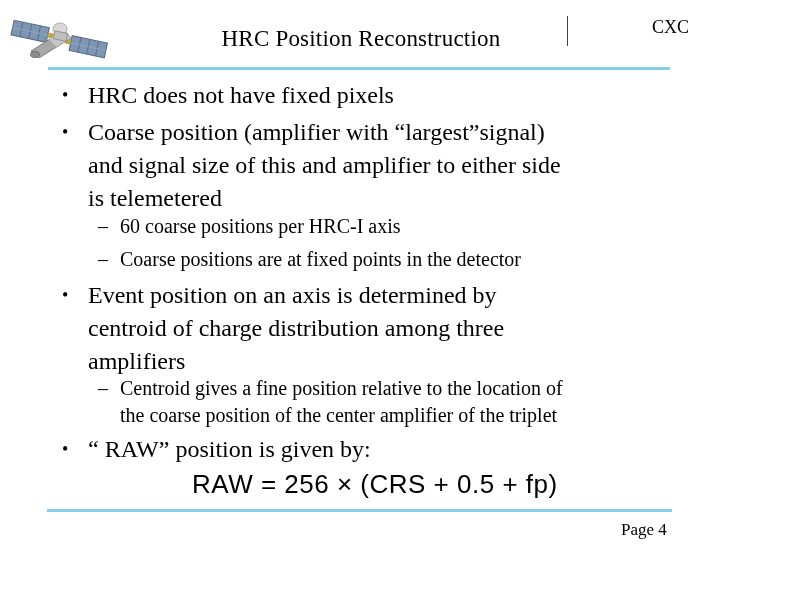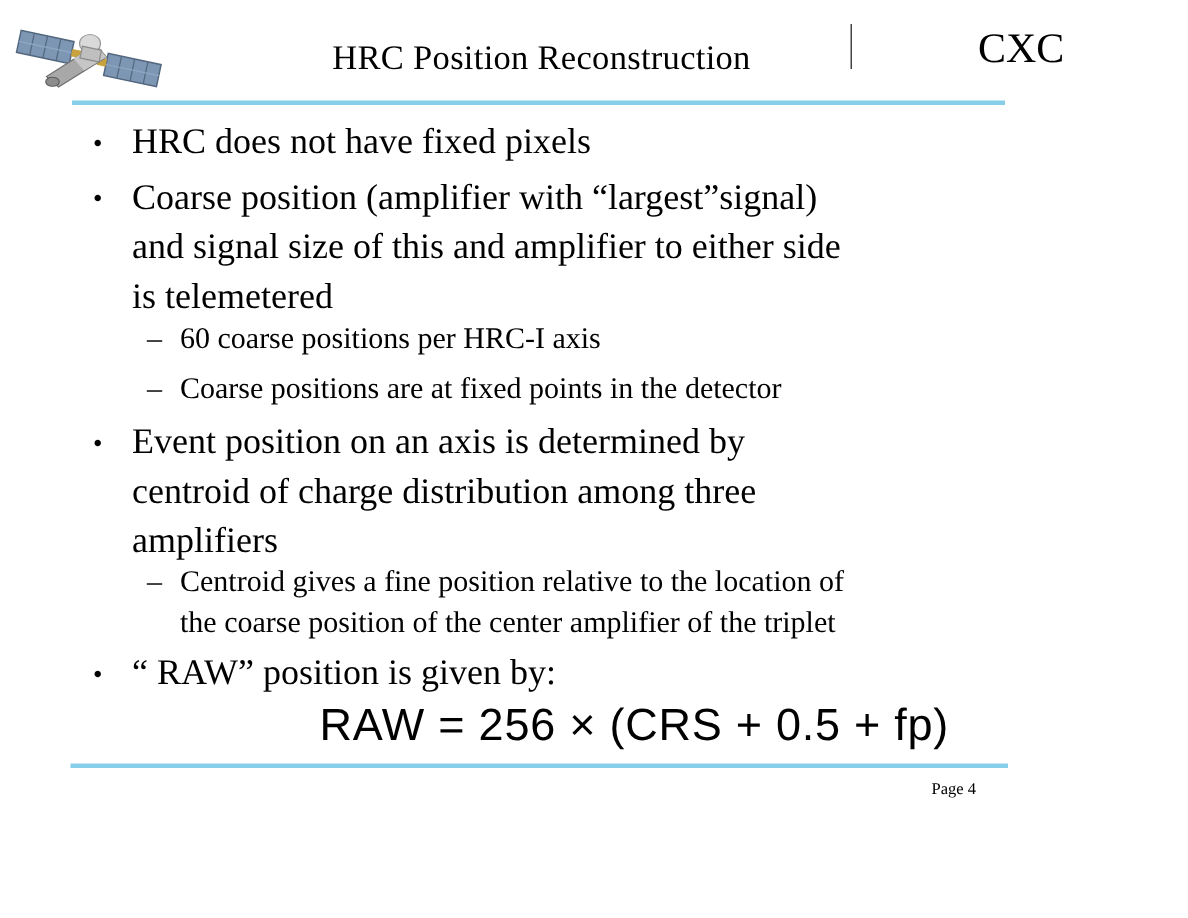--- a/index.html
+++ b/index.html
@@ -32,21 +32,21 @@
     top: 10px;
     width: 722px;
     text-align: center;
     font-size: 23px;
     letter-spacing: 0.2px;
   }
   #cxc-label {
     position: absolute;
     left: 652px;
     top: 1px;
-    font-size: 28px;
+    font-size: 18px;
   }
   #header-divider {
     position: absolute;
     left: 567px;
     top: 0;
     width: 1px;
     height: 30px;
     background: #444444;
   }
   .accent-line {
@@ -100,40 +100,40 @@
   #b0 { top: 63px; }
   #b1 { top: 100px; }
   #b2 { top: 197px; }
   #b3 { top: 230px; }
   #b4 { top: 263px; }
   #b5 { top: 359px; }
   #b6 { top: 417px; }
 
   #formula {
     position: absolute;
-    left: 213px;
+    left: 192px;
     top: 453px;
     font-family: "Liberation Sans", sans-serif;
-    font-size: 30px;
+    font-size: 26px;
     line-height: 30px;
     letter-spacing: 0.5px;
   }
 
   
   #footer-left {
     position: absolute;
     left: 53px;
     top: 504px;
     font-size: 13px;
   }
   #footer-right {
     position: absolute;
     left: 621px;
     top: 504px;
-    font-size: 11px;
+    font-size: 17px;
   }
 </style>
 </head>
 <body>
 
 <div id="slide">
 
   <svg id="logo" viewBox="0 0 102 48" xmlns="http://www.w3.org/2000/svg">
     <g transform="rotate(12 51 23)">
 

